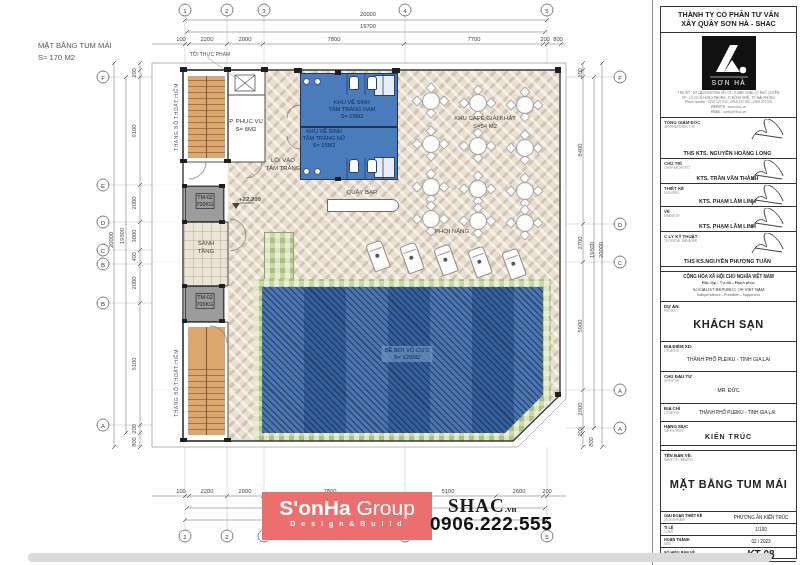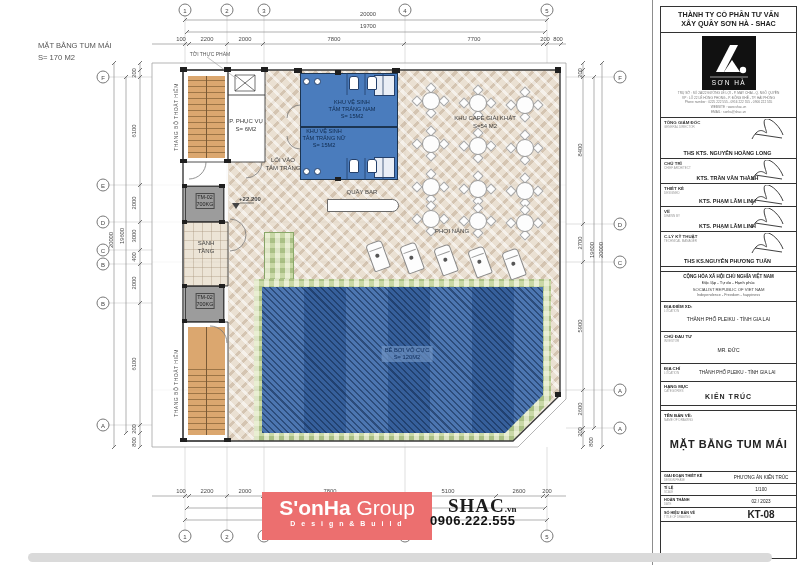--- a/index.html
+++ b/index.html
@@ -60,21 +60,21 @@
   .wm-box{position:absolute;left:262px;top:492px;width:170px;height:48px;z-index:10;
           color:#fff;text-align:center;overflow:hidden;}
   .wm-l1{font-size:21px;font-weight:800;line-height:1.2;margin-top:3px;}
   .wm-l1 span{font-weight:300;}
   .wm-l2{font-size:7px;letter-spacing:2px;font-weight:bold;}
   .wm-shac{position:absolute;left:448px;top:495px;z-index:10;color:#1b1b1b;
            font-family:"Liberation Serif",serif;font-weight:bold;}
   .wm-shac .s1{font-size:19px;letter-spacing:1px;}
   .wm-shac .s2{font-size:9px;}
   .wm-phone{position:absolute;left:430px;top:513px;z-index:10;color:#111;
-            font-size:13px;font-weight:800;letter-spacing:.5px;}
+            font-size:19px;font-weight:800;letter-spacing:.5px;}
   .scrollbar{position:absolute;left:28px;top:553px;width:744px;height:9px;background:#dadada;
              border-radius:5px;z-index:11;}
   .frame-line{position:absolute;left:652px;top:0;width:1px;height:565px;background:#8d8d8d;}
   
   #tb{position:absolute;left:660px;top:6px;width:137px;height:553px;border:1px solid #333;
       background:#fff;z-index:3;box-sizing:border-box;font-size:5px;color:#222;}
   .tb-head{border-bottom:1px solid #333;text-align:center;padding:3px 2px;font-weight:bold;
            font-size:7.2px;line-height:1.3;}
   .tb-logo{border-bottom:1px solid #333;text-align:center;padding:3px 0 2px 0;}
   .tb-logo .addr{font-size:3.2px;color:#777;line-height:1.5;}
@@ -482,20 +482,27 @@
           <path d="M4,20 C14,0 22,24 17,8 S30,2 35,16 M7,15 L34,19" stroke="#2a2a2a" stroke-width="0.9" fill="none"></path>
         </svg>
         <div class="nm">THS KS.NGUYỄN PHƯƠNG TUẤN</div>
       </div>
       <div class="tb-rep">
         <div class="r0">CỘNG HÒA XÃ HỘI CHỦ NGHĨA VIỆT NAM</div>
         <div class="r1">Độc lập - Tự do - Hạnh phúc</div>
         <div class="r2">SOCIALIST REPUBLIC OF VIET NAM</div>
         <div class="r3">Independence - Freedom - happiness</div>
       </div>
+      <div class="tb-field" style="height: 40px;">
+        <div class="lw">
+          <div class="l1">DỰ ÁN:</div>
+          <div class="l2">PROJECT</div>
+        </div>
+        <div class="v big">KHÁCH SẠN</div>
+      </div>
       <div class="tb-field" style="height: 30px;">
         <div class="lw">
           <div class="l1">ĐỊA ĐIỂM XD:</div>
           <div class="l2">LOCATION</div>
         </div>
         <div class="v">THÀNH PHỐ PLEIKU - TỈNH GIA LAI</div>
       </div>
       <div class="tb-field" style="height: 32px;">
         <div class="lw">
           <div class="l1">CHỦ ĐẦU TƯ</div>

